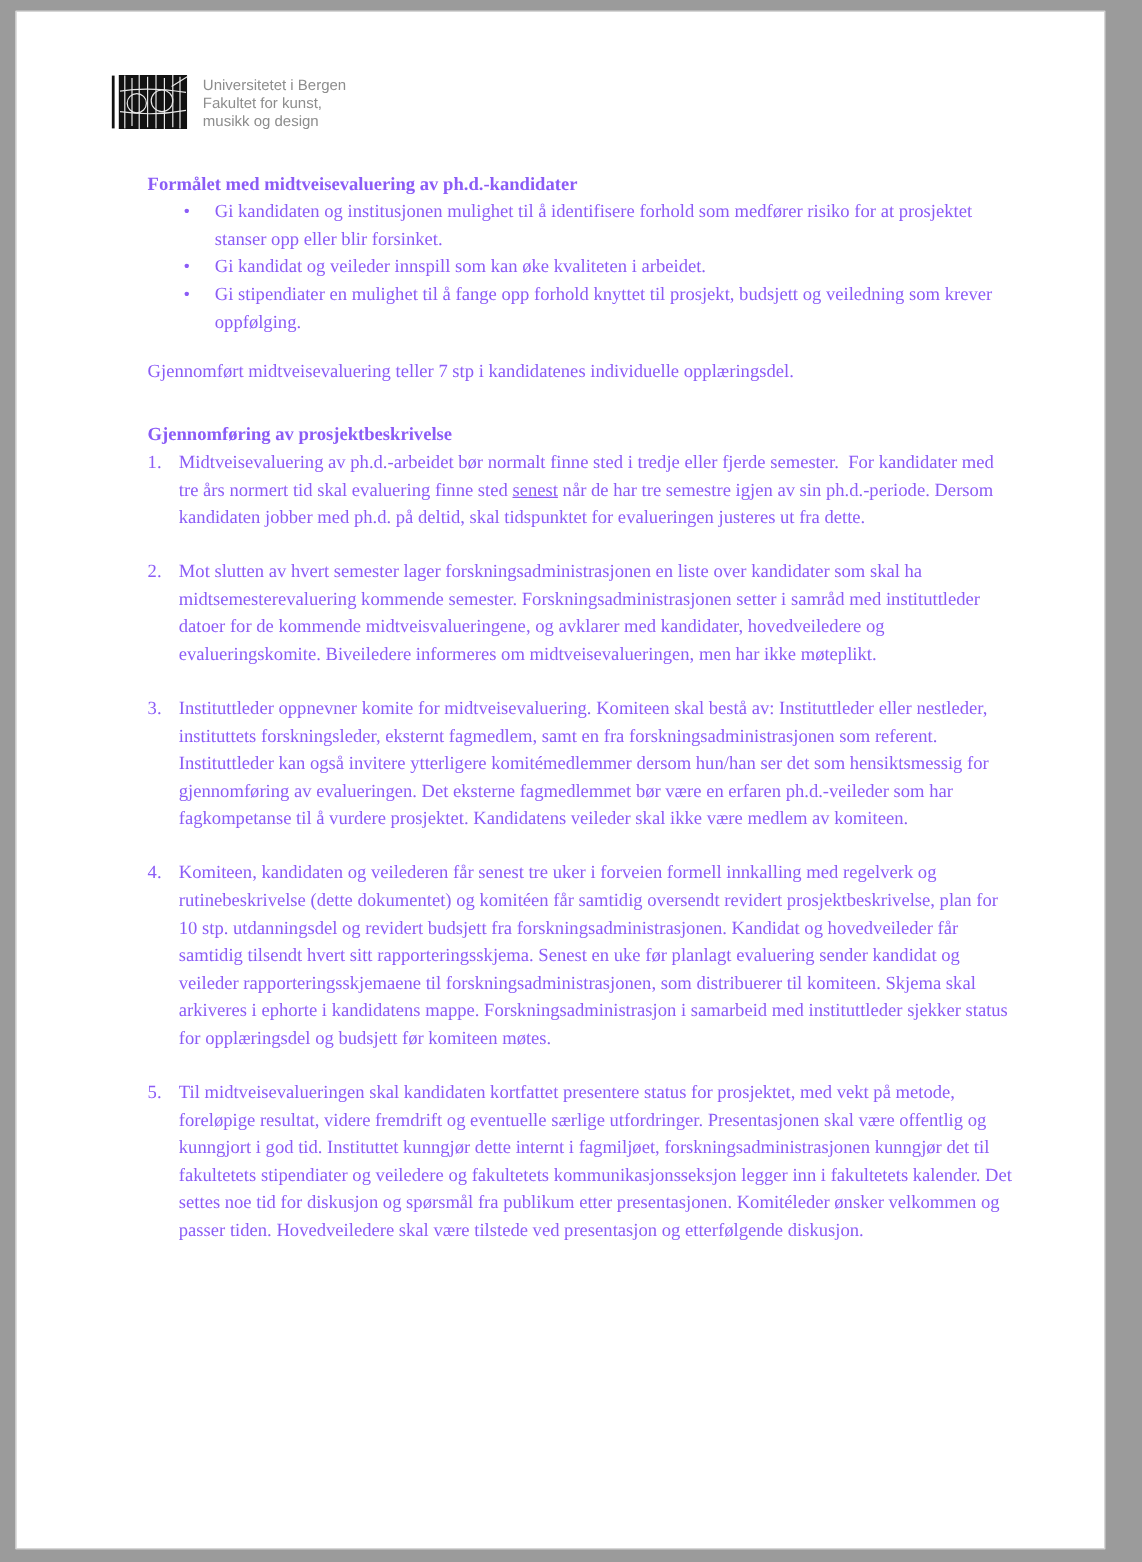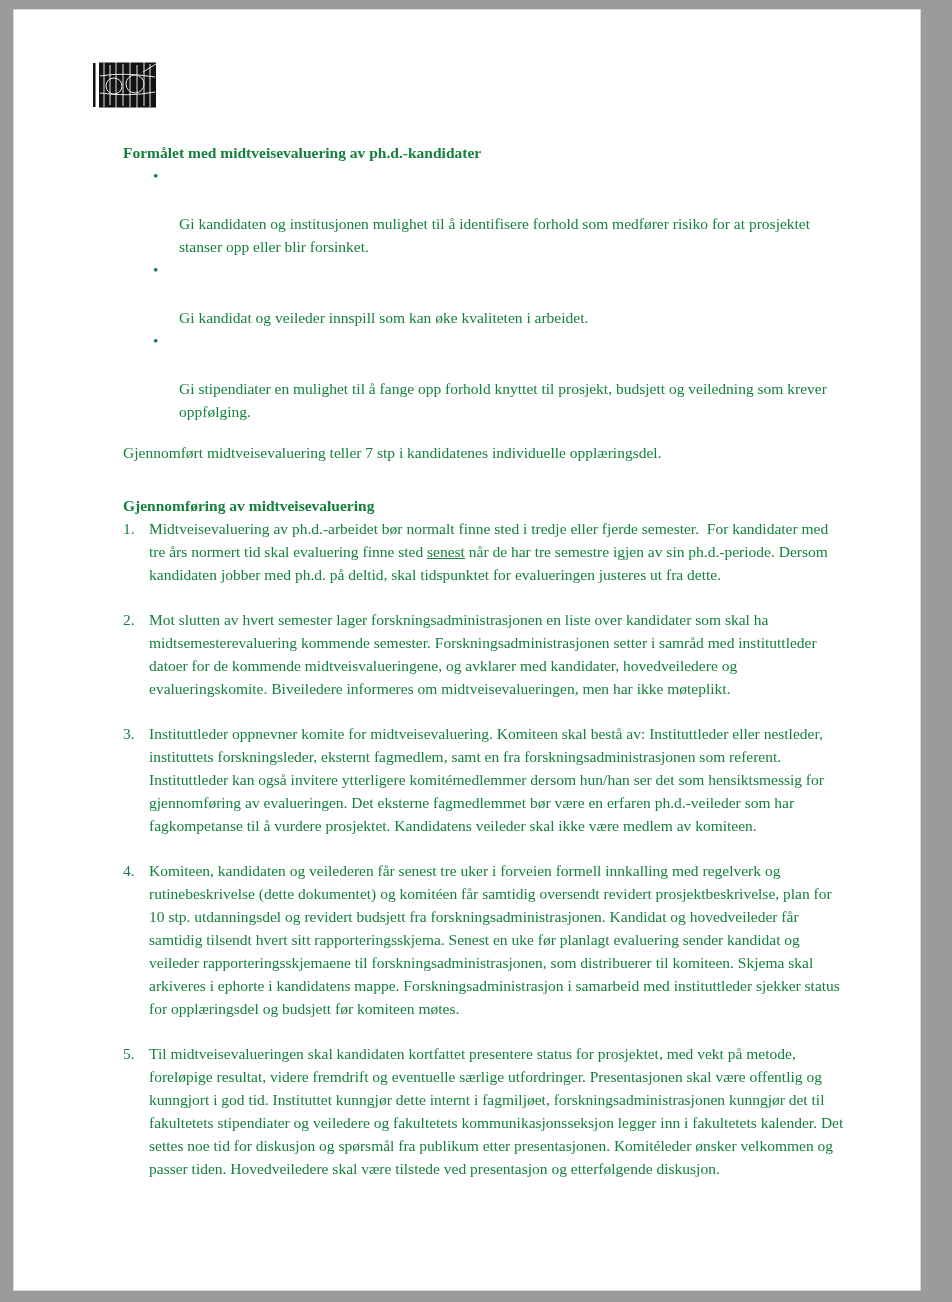--- a/index.html
+++ b/index.html
@@ -35,38 +35,38 @@
     padding-top: 2px;
     font-family: "Liberation Sans", sans-serif;
     font-size: 12.5px;
     line-height: 15px;
     color: #8d8d8d;
   }
   .doc {
     margin: 33px 76px 0 109px;
     font-size: 15.5px;
     line-height: 23px;
-    color: #15803d;
+    color: #8b5cf6;
   }
   .doc h1 {
     font-size: 15.5px;
     line-height: 23px;
     font-weight: bold;
     margin: 0;
   }
   .doc p { margin: 0; white-space: pre-wrap; }
   .bullets { list-style: none; margin: 0; padding: 0; }
   .bullets li { display: flex; }
   .bullets .marker {
     flex: none;
     width: 26px;
     margin-left: 30px;
     text-align: left;
   }
-  .bullets .btext { flex: 1; white-space: pre-wrap; margin-top: 48px; }
+  .bullets .btext { flex: 1; white-space: pre-wrap; }
   .note { margin-top: 18px !important; }
   .h2 { margin-top: 30px !important; }
   .steps { list-style: none; margin: 0; padding: 0; }
   .steps li { display: flex; margin-bottom: 22px; }
   .steps li:last-child { margin-bottom: 0; }
   .steps .num { flex: none; width: 26px; }
   .steps .itext { flex: 1; white-space: pre-wrap; font-family: Liberation Serif, serif; }
   .u { text-decoration: underline; }
 </style>
 </head>
@@ -89,20 +89,25 @@
           <path d="M51 0 V44"></path>
           <path d="M57 2 V45"></path>
           <circle cx="21" cy="24" r="8"></circle>
           <circle cx="42" cy="22" r="9"></circle>
           <path d="M7 14 Q 30 10 62 15"></path>
           <path d="M7 31 Q 35 35 62 30"></path>
           <path d="M50 10 L63 2"></path>
         </g>
       </svg>
     </div>
+    <div class="logo-text">
+      <div>Universitetet i Bergen</div>
+      <div>Fakultet for kunst,</div>
+      <div>musikk og design</div>
+    </div>
   </div>
 
   <div class="doc">
 
     <h1>Formålet med midtveisevaluering av ph.d.-kandidater</h1>
 
 
     <ul class="bullets">
       <li>
         <span class="marker">•</span>
@@ -113,21 +118,21 @@
         <span class="btext">Gi kandidat og veileder innspill som kan øke kvaliteten i arbeidet.</span>
       </li>
       <li>
         <span class="marker">•</span>
         <span class="btext">Gi stipendiater en mulighet til å fange opp forhold knyttet til prosjekt, budsjett og veiledning som krever oppfølging.</span>
       </li>
     </ul>
 
     <p class="note">Gjennomført midtveisevaluering teller 7 stp i kandidatenes individuelle opplæringsdel.</p>
 
-    <h1 class="h2">Gjennomføring av midtveisevaluering</h1>
+    <h1 class="h2">Gjennomføring av prosjektbeskrivelse</h1>
 
     <ol class="steps">
       <li>
         <span class="num">1.</span>
         <span class="itext"><span>Midtveisevaluering av ph.d.-arbeidet bør normalt finne sted i tredje eller fjerde semester.  For kandidater med tre års normert tid skal evaluering finne sted </span><span class="u">senest</span><span> når de har tre semestre igjen av sin ph.d.-periode. Dersom kandidaten jobber med ph.d. på deltid, skal tidspunktet for evalueringen justeres ut fra dette.</span></span>
       </li>
       <li>
         <span class="num">2.</span>
         <span class="itext">Mot slutten av hvert semester lager forskningsadministrasjonen en liste over kandidater som skal ha midtsemesterevaluering kommende semester. Forskningsadministrasjonen setter i samråd med instituttleder datoer for de kommende midtveisvalueringene, og avklarer med kandidater, hovedveiledere og evalueringskomite. Biveiledere informeres om midtveisevalueringen, men har ikke møteplikt.</span>
       </li>

